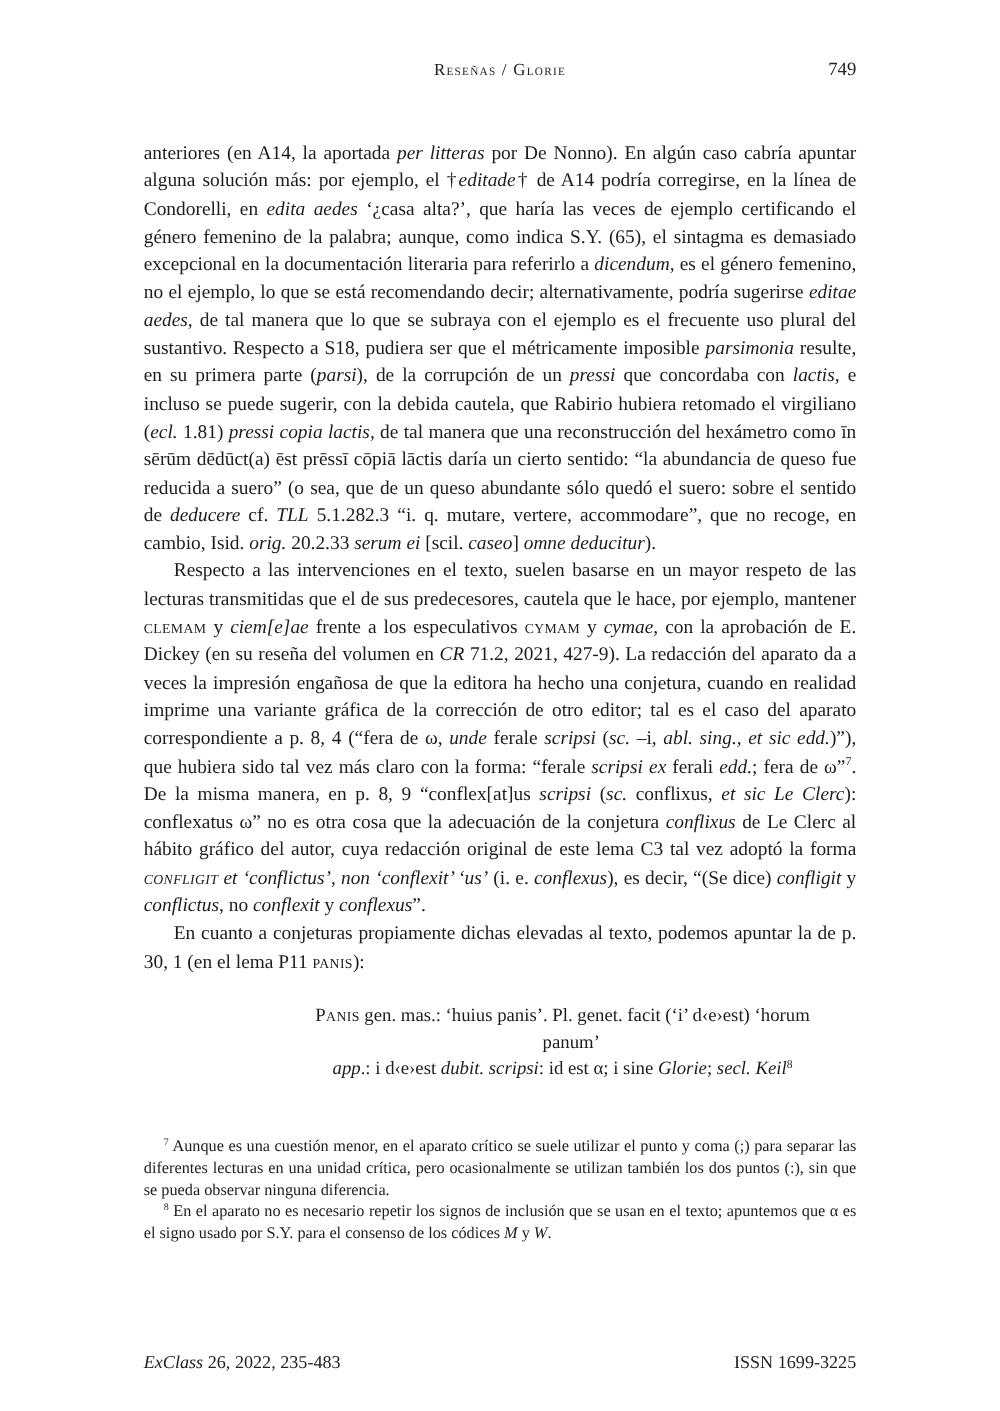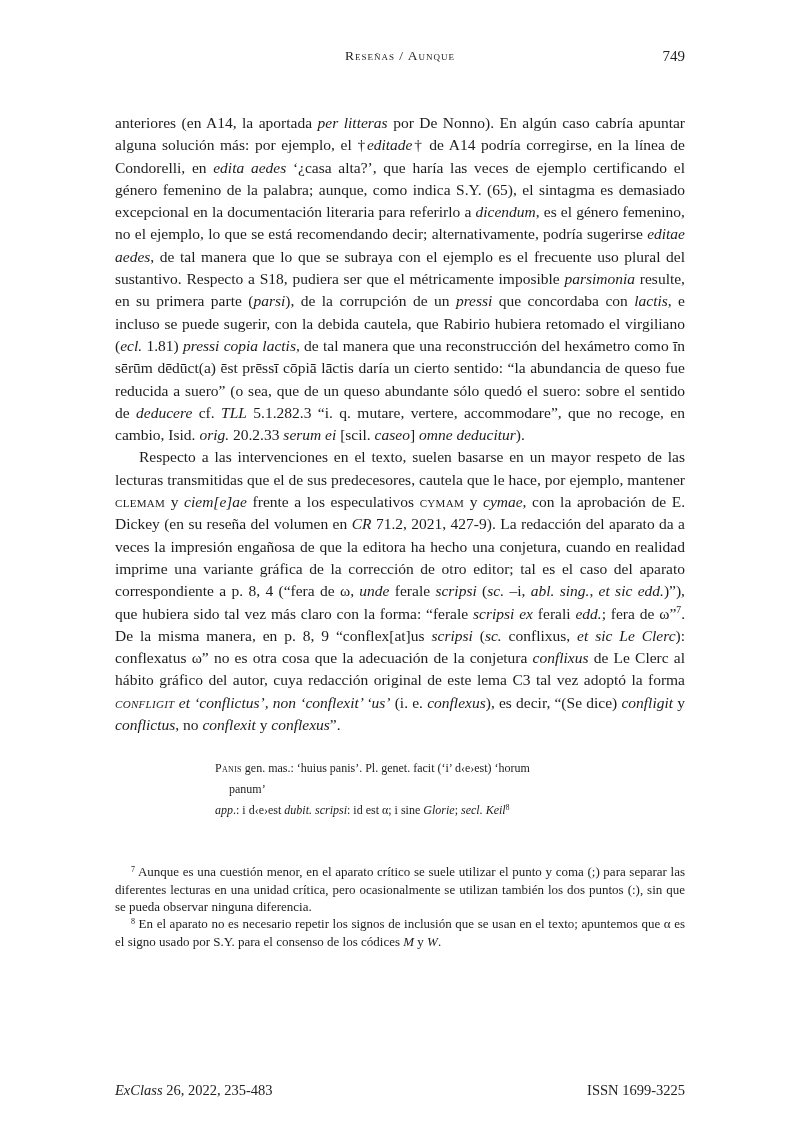--- a/index.html
+++ b/index.html
@@ -46,23 +46,23 @@
   sup {
     font-size: 0.62em;
     vertical-align: baseline;
     position: relative;
     top: -0.55em;
     line-height: 0;
   }
   
   .lemma-quote {
     margin: 22px 0 0 100px;
-    font-size: 12px;
+    font-size: 15px;
     line-height: 21px;
-    text-align: left;
+    text-align: center;
   }
   .q-line { white-space: nowrap; }
   .q-line.q-cont { padding-left: 14px; }
   
   .footnotes {
     margin-top: 42px;
     font-size: 13px;
     line-height: 17.3px;
   }
   .footnote {
@@ -82,30 +82,31 @@
     color: #222222;
     align-items: flex-end;
   }
 </style>
 </head>
 <body>
 
 <div class="page">
 
   <div class="running-head">
-    <div class="head-title">Reseñas / Aunque</div>
+    <div class="head-title">Reseñas / Glorie</div>
     <div class="head-page-number">749</div>
   </div>
 
   <div class="body-text">
 
     <p class="para">anteriores (en A14, la aportada <i>per litteras</i> por De Nonno). En algún caso cabría apuntar alguna solución más: por ejemplo, el †<i>editade</i>† de A14 podría corregirse, en la línea de Condorelli, en <i>edita aedes</i> ‘¿casa alta?’, que haría las veces de ejemplo certificando el género femenino de la palabra; aunque, como indica S.Y. (65), el sintagma es demasiado excepcional en la documentación literaria para referirlo a <i>dicendum</i>, es el género femenino, no el ejemplo, lo que se está recomendando decir; alternativamente, podría sugerirse <i>editae aedes</i>, de tal manera que lo que se subraya con el ejemplo es el frecuente uso plural del sustantivo. Respecto a S18, pudiera ser que el métricamente imposible <i>parsimonia</i> resulte, en su primera parte (<i>parsi</i>), de la corrupción de un <i>pressi</i> que concordaba con <i>lactis</i>, e incluso se puede sugerir, con la debida cautela, que Rabirio hubiera retomado el virgiliano (<i>ecl.</i> 1.81) <i>pressi copia lactis</i>, de tal manera que una reconstrucción del hexámetro como īn sērūm dēdūct(a) ēst prēssī cōpiā lāctis daría un cierto sentido: “la abundancia de queso fue reducida a suero” (o sea, que de un queso abundante sólo quedó el suero: sobre el sentido de <i>deducere</i> cf. <i>TLL</i> 5.1.282.3 “i. q. mutare, vertere, accommodare”, que no recoge, en cambio, Isid. <i>orig.</i> 20.2.33 <i>serum ei</i> [scil. <i>caseo</i>] <i>omne deducitur</i>).</p>
 
     <p class="para indent">Respecto a las intervenciones en el texto, suelen basarse en un mayor respeto de las lecturas transmitidas que el de sus predecesores, cautela que le hace, por ejemplo, mantener <span class="sc">clemam</span> y <i>ciem[e]ae</i> frente a los especulativos <span class="sc">cymam</span> y <i>cymae</i>, con la aprobación de E. Dickey (en su reseña del volumen en <i>CR</i> 71.2, 2021, 427-9). La redacción del aparato da a veces la impresión engañosa de que la editora ha hecho una conjetura, cuando en realidad imprime una variante gráfica de la corrección de otro editor; tal es el caso del aparato correspondiente a p. 8, 4 (“fera de ω, <i>unde</i> ferale <i>scripsi</i> (<i>sc.</i> –i, <i>abl. sing., et sic edd.</i>)”), que hubiera sido tal vez más claro con la forma: “ferale <i>scripsi ex</i> ferali <i>edd.</i>; fera de ω”<sup>7</sup>. De la misma manera, en p. 8, 9 “conflex[at]us <i>scripsi</i> (<i>sc.</i> conflixus, <i>et sic Le Clerc</i>): conflexatus ω” no es otra cosa que la adecuación de la conjetura <i>conflixus</i> de Le Clerc al hábito gráfico del autor, cuya redacción original de este lema C3 tal vez adoptó la forma <span class="sc"><i>confligit</i></span> <i>et ‘conflictus’, non ‘conflexit’ ‘us’</i> (i. e. <i>conflexus</i>), es decir, “(Se dice) <i>confligit</i> y <i>conflictus</i>, no <i>conflexit</i> y <i>conflexus</i>”.</p>
 
+    <p class="para indent">En cuanto a conjeturas propiamente dichas elevadas al texto, podemos apuntar la de p. 30, 1 (en el lema P11 <span class="sc">panis</span>):</p>
 
     <div class="lemma-quote">
       <div class="q-line"><span class="sc">Panis</span> gen. mas.: ‘huius panis’. Pl. genet. facit (‘i’ d‹e›est) ‘horum</div>
       <div class="q-line q-cont">panum’</div>
       <div class="q-line"><i>app</i>.: i d‹e›est <i>dubit. scripsi</i>: id est α; i sine <i>Glorie</i>; <i>secl. Keil</i><sup>8</sup></div>
     </div>
 
     <div class="footnotes">
       <p class="footnote"><sup>7</sup> Aunque es una cuestión menor, en el aparato crítico se suele utilizar el punto y coma (;) para separar las diferentes lecturas en una unidad crítica, pero ocasionalmente se utilizan también los dos puntos (:), sin que se pueda observar ninguna diferencia.</p>
       <p class="footnote"><sup>8</sup> En el aparato no es necesario repetir los signos de inclusión que se usan en el texto; apuntemos que α es el signo usado por S.Y. para el consenso de los códices <i>M</i> y <i>W</i>.</p>

